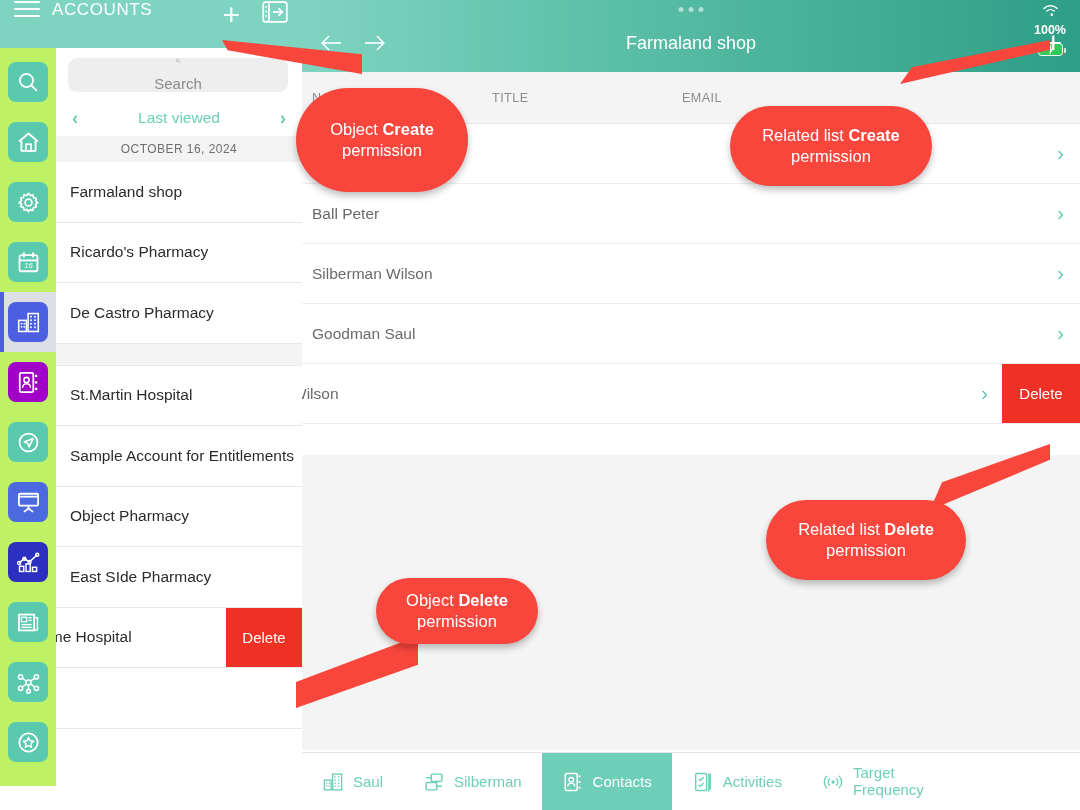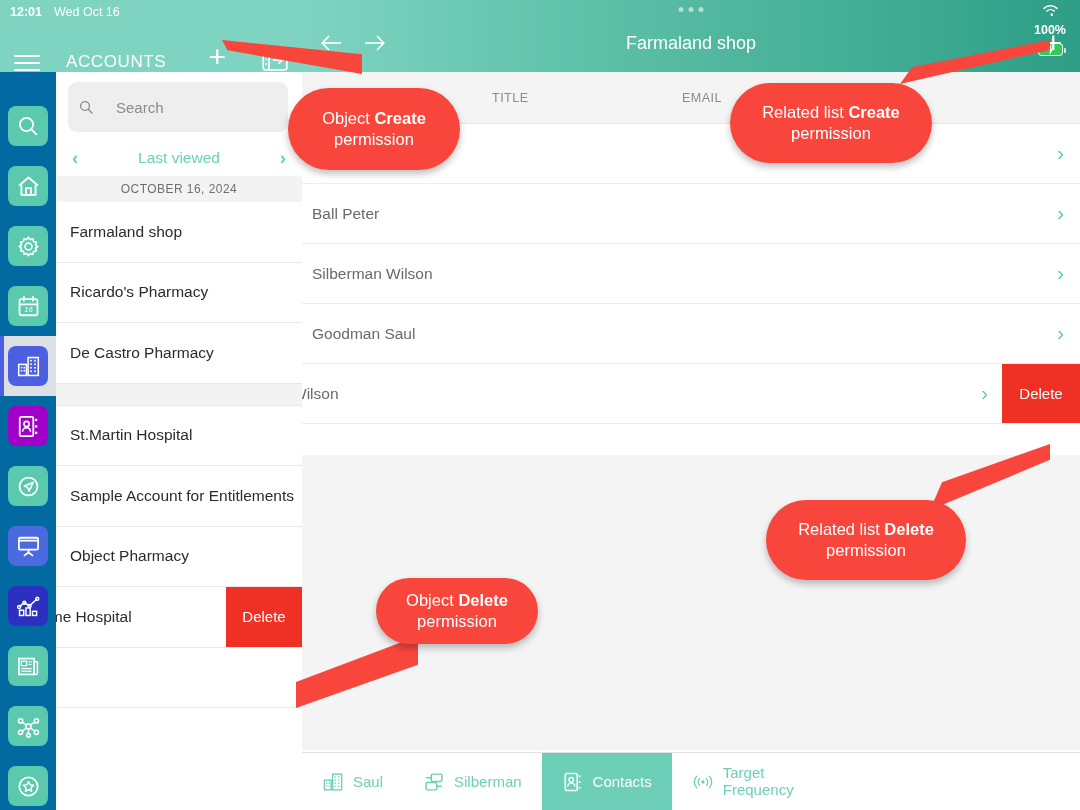--- a/index.html
+++ b/index.html
@@ -17,60 +17,60 @@
     background: #ffffff; overflow: hidden;
   }
   .left-statusbar {
     height: 24px; background: #7fd4c1; color: #ffffff;
     display: flex; align-items: center; padding-left: 10px; gap: 12px;
     font-size: 12.5px; font-weight: 600;
   }
   .left-statusbar .sb-date { font-weight: 400; font-size: 12.5px; }
   .left-navbar {
     height: 48px; background: #7fd4c1; color: #ffffff;
-    display: flex; align-items: flex-end; padding: 0 14px; gap: 18px;
+    display: flex; align-items: flex-start; padding: 0 14px; gap: 4px;
   }
   .hamburger { width: 26px; height: 18px; position: relative; flex: none; cursor: pointer; }
   .hamburger i {
     position: absolute; left: 0; width: 26px; height: 2px; background: #fff; border-radius: 1px;
   }
   .hamburger i:nth-child(1){ top: 1px; }
   .hamburger i:nth-child(2){ top: 8px; }
   .hamburger i:nth-child(3){ top: 15px; }
   .left-title {
     font-size: 17px; letter-spacing: .6px; font-weight: 400; color: #fff; flex: 1; margin-left: 8px;
   }
   .nav-plus {
     font-size: 30px; line-height: 1; font-weight: 300; color: #fff; cursor: pointer;
     margin-right: 18px; user-select: none;
   }
   .nav-export { width: 26px; height: 24px; cursor: pointer; }
 
   .left-body { display: flex; height: calc(810px - 72px); }
   .icon-rail {
-    width: 56px; flex: none; background: #0369a1; padding-top: 24px; overflow: hidden; font-style: italic;
+    width: 56px; flex: none; background: #bef264; padding-top: 4px; overflow: hidden; font-style: italic;
   }
   .rail-item {
     height: 60px; display: flex; align-items: center; justify-content: center;
     position: relative;
   }
   .rail-item.active { background: #dcdfe3; }
   .rail-item.active::before {
     content: ""; position: absolute; left: 0; top: 0; bottom: 0; width: 4px; background: #4c5fe0;
   }
   .rail-tile {
     width: 40px; height: 40px; border-radius: 8px; display: flex;
     align-items: center; justify-content: center;
   }
 
   .list-col { flex: 1; min-width: 0; background: #fff; position: relative; }
   .search-wrap { padding: 10px 14px 8px 12px; background: #fff; }
   .search-box {
-    height: 50px; background: #eeeeef; border-radius: 9px; display: flex; align-items: center;
-    padding: 0 10px; gap: 22px;
+    height: 34px; background: #eeeeef; border-radius: 9px; display: flex; align-items: center;
+    padding: 0 10px; gap: 12px; flex-direction: column;
   }
   .search-box .ph { color: #8a8a8e; font-size: 15px; }
   .seg-row {
     height: 36px; display: flex; align-items: center; justify-content: space-between;
     padding: 0 16px; background: #fff;
   }
   .seg-arrow { color: #6ecfb8; font-size: 19px; font-weight: 600; cursor: pointer; }
   .seg-label { color: #6ecfb8; font-size: 15.5px; }
   .date-header {
     background: #f3f3f3; height: 26px; display: flex; align-items: center; justify-content: center;
@@ -176,24 +176,20 @@
   .tail { position: absolute; background: #f8463c; z-index: 39; transform-origin: 0 50%;
           box-shadow: 0 4px 7px rgba(0,0,0,.18); }
 </style>
 </head>
 <body>
 
 <div id="app">
 
   <div class="left-pane">
 
-    <div class="left-statusbar">
-      <span>12:01</span>
-      <span class="sb-date">Wed Oct 16</span>
-    </div>
 
     <div class="left-navbar">
       <div class="hamburger">
         <i></i>
           <i></i>
           <i></i>
       </div>
       <div class="left-title">ACCOUNTS</div>
       <div class="nav-plus">+</div>
       <svg class="nav-export" viewBox="0 0 26 24">
@@ -397,20 +393,23 @@
         </div>
         <div class="acct-row spacer"></div>
         <div class="acct-row">
           <span class="acct-label">St.Martin Hospital</span>
         </div>
         <div class="acct-row">
           <span class="acct-label">Sample Account for Entitlements</span>
         </div>
         <div class="acct-row">
           <span class="acct-label">Object Pharmacy</span>
+        </div>
+        <div class="acct-row">
+          <span class="acct-label">East SIde Pharmacy</span>
         </div>
         <div class="acct-row swiped">
           <span class="acct-label">time Hospital</span>
           <div class="row-delete">Delete</div>
         </div>
         <div class="acct-row"></div>
       </div>
     </div>
   </div>
 
@@ -520,44 +519,53 @@
           <circle cx="10.1" cy="9.6" r="2.5" fill="none" stroke="#fff" stroke-width="1.5"></circle>
           <path d="M6.3 17c0-2.4 1.7-3.8 3.8-3.8s3.8 1.4 3.8 3.8" fill="none" stroke="#fff" stroke-width="1.5"></path>
           <rect x="18.2" y="4.8" width="2" height="2" fill="#fff"></rect>
           <rect x="18.2" y="11" width="2" height="2" fill="#fff"></rect>
           <rect x="18.2" y="17.2" width="2" height="2" fill="#fff"></rect>
         </svg>
         <span class="tlabel">Contacts</span>
       </div>
 
 
+      <div class="tab">
+        <svg width="22" height="22" viewBox="0 0 24 24">
+          <rect x="4" y="2.8" width="12" height="18.4" rx="1.4" fill="none" stroke="#6ecfb8" stroke-width="1.6"></rect>
+          <polyline points="7.2,8.6 9,10.4 12.6,6.6" fill="none" stroke="#6ecfb8" stroke-width="1.5"></polyline>
+          <polyline points="7.2,15 9,16.8 12.6,13" fill="none" stroke="#6ecfb8" stroke-width="1.5"></polyline>
+          <path d="M18.4 3.6 h1.6 v15.4 l-1.6 2 z" fill="none" stroke="#6ecfb8" stroke-width="1.5"></path>
+        </svg>
+        <span class="tlabel">Activities</span>
+      </div>
 
       <div class="tab">
         <svg width="22" height="22" viewBox="0 0 24 24">
           <circle cx="12" cy="12" r="1.8" fill="#6ecfb8"></circle>
           <path d="M8.2 8.4a5.2 5.2 0 0 0 0 7.2" fill="none" stroke="#6ecfb8" stroke-width="1.5" stroke-linecap="round"></path>
           <path d="M15.8 8.4a5.2 5.2 0 0 1 0 7.2" fill="none" stroke="#6ecfb8" stroke-width="1.5" stroke-linecap="round"></path>
           <path d="M5.2 5.6a9 9 0 0 0 0 12.8" fill="none" stroke="#6ecfb8" stroke-width="1.5" stroke-linecap="round"></path>
           <path d="M18.8 5.6a9 9 0 0 1 0 12.8" fill="none" stroke="#6ecfb8" stroke-width="1.5" stroke-linecap="round"></path>
         </svg>
         <span class="tlabel two-line">Target Frequency</span>
       </div>
     </div>
   </div>
 
   <div class="tail" style="left:222px; top:40px; width:140px; height:34px; clip-path: polygon(0 0, 100% 42%, 100% 100%, 4% 30%);"></div>
-  <div class="callout" style="left:288px; top:88px; width:172px; height:82px;">
+  <div class="callout" style="left:296px; top:88px; width:172px; height:104px;">
     <span>
       <span>Object </span><b>Create</b><br>
       <span>permission</span>
     </span>
   </div>
 
   <div class="tail" style="left:900px; top:40px; width:150px; height:44px; clip-path: polygon(100% 0, 100% 22%, 0 100%, 8% 62%);"></div>
-  <div class="callout" style="left:730px; top:83px; width:202px; height:80px;">
+  <div class="callout" style="left:730px; top:106px; width:202px; height:80px;">
     <span>
       <span>Related list </span><b>Create</b><br>
       <span>permission</span>
     </span>
   </div>
 
   <div class="tail" style="left:930px; top:444px; width:120px; height:66px; clip-path: polygon(100% 0, 100% 24%, 0 100%, 10% 58%);"></div>
   <div class="callout" style="left:766px; top:500px; width:200px; height:80px;">
     <span>
       <span>Related list </span><b>Delete</b><br>

